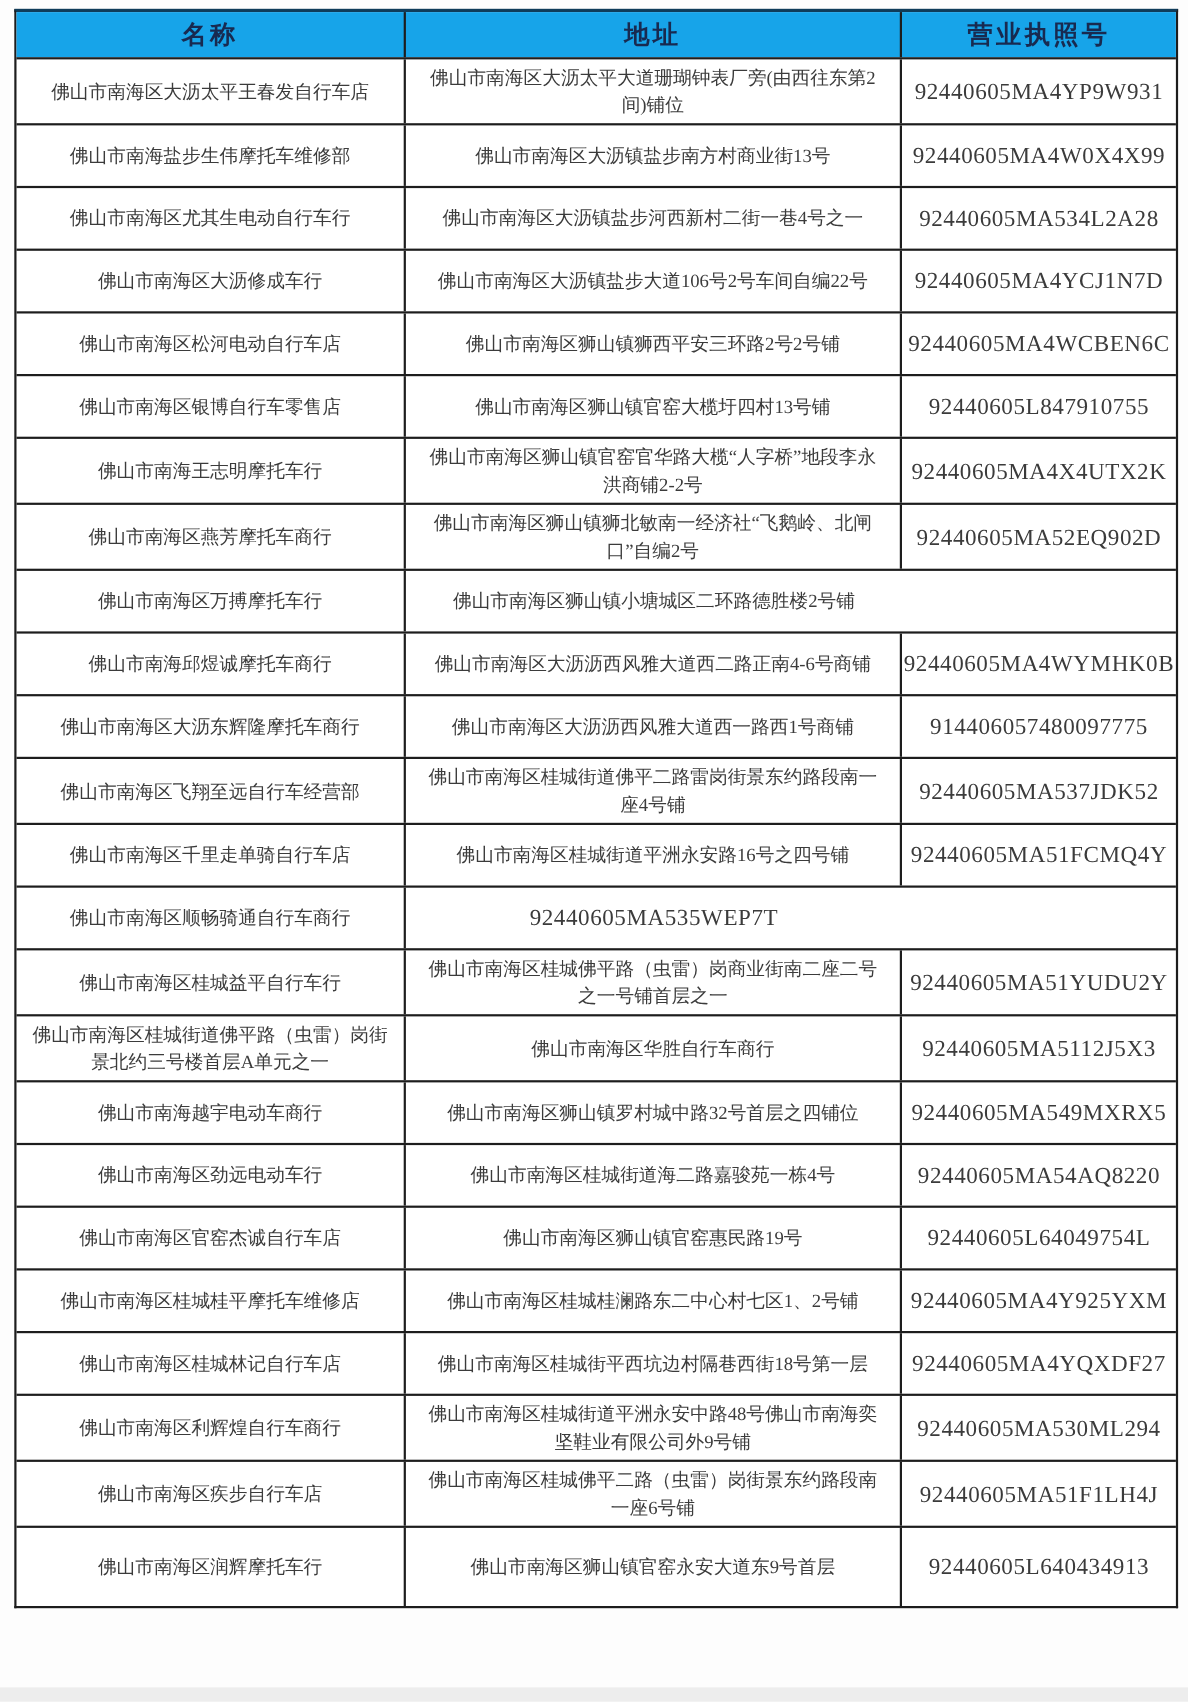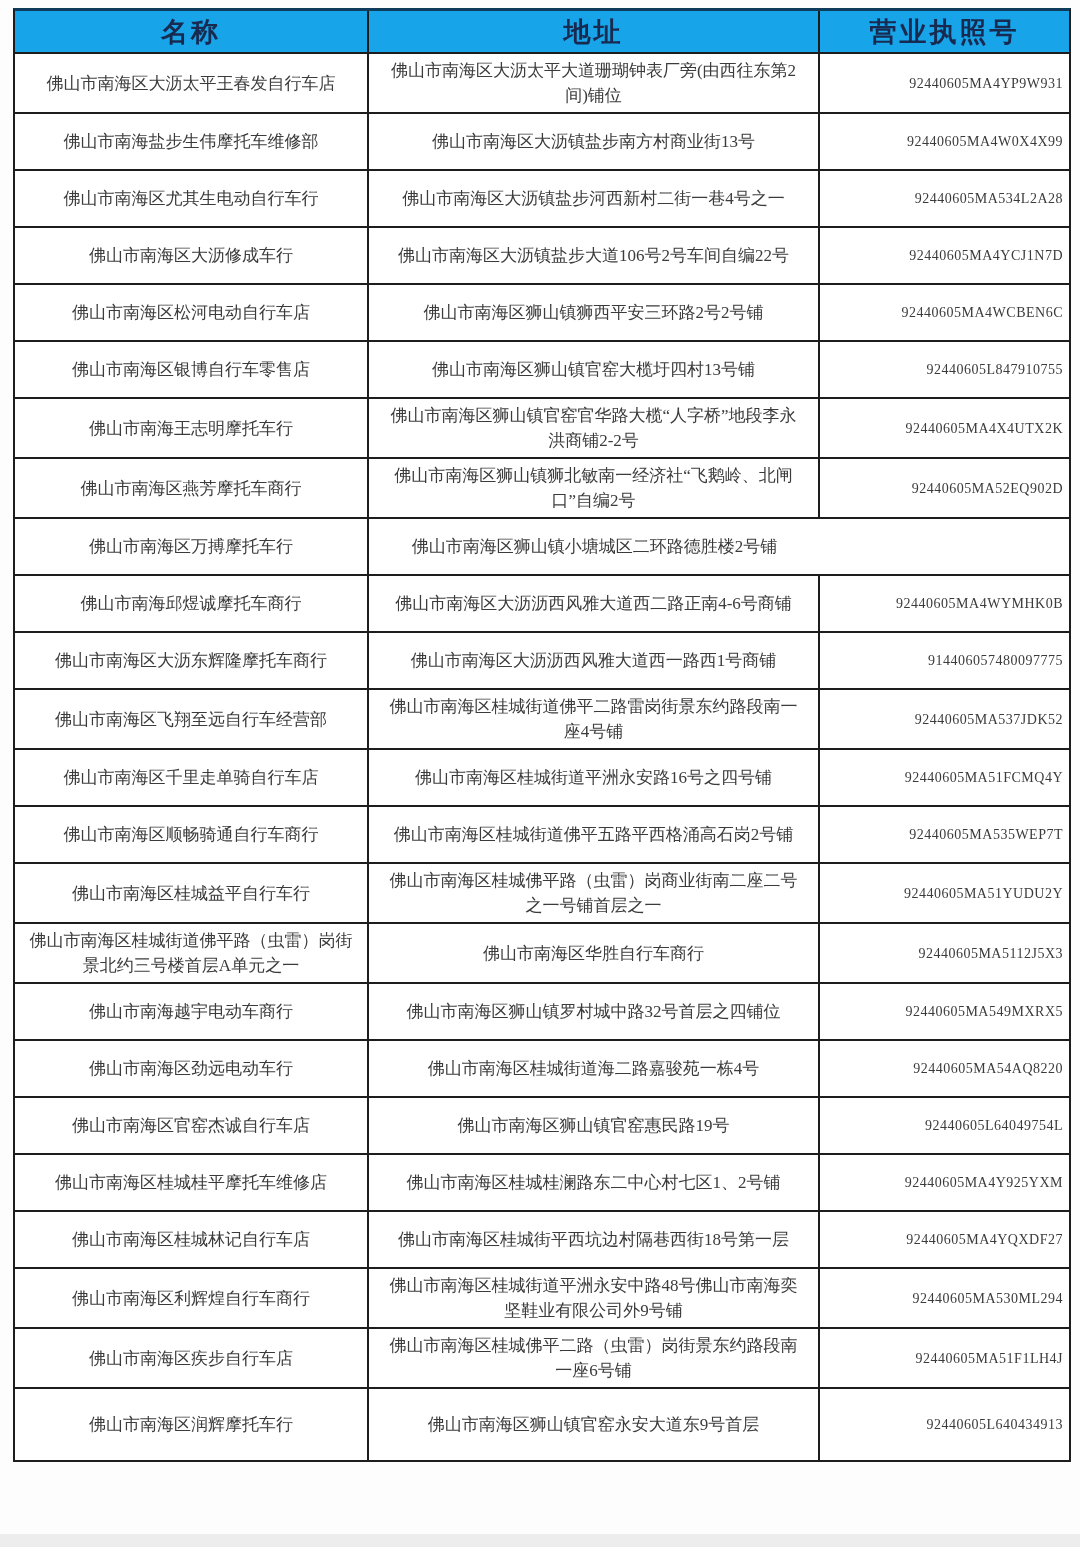--- a/index.html
+++ b/index.html
@@ -14,40 +14,40 @@
     border:2px solid #1d1d1d;
     border-top:3px solid #0f3c5a;
   }
   .thead {
     display:grid; grid-template-columns:354px 451px 249px;
     background:#17a4e9;
   }
   .th {
     display:flex; align-items:center; justify-content:center;
     height:41px; box-sizing:border-box;
-    font-size:27px; font-weight:bold; color:#182a50;
+    font-size:23px; font-weight:bold; color:#182a50;
     letter-spacing:3px;
     border-right:2px solid #1d1d1d;
   }
   .th:last-child { border-right:none;font-family:Liberation Serif, serif; }
   .row {
     display:grid; grid-template-columns:354px 451px 249px;
     border-top:2px solid #1d1d1d;
   }
   .cell {
     position:relative;
     display:flex; align-items:center; justify-content:center;
     text-align:center;
     min-height:55px; box-sizing:border-box;
     padding:4px 14px;
     border-right:2px solid #1d1d1d;
     font-size:17px; color:#3b3b3b; line-height:25px;
   }
   .cell:last-child { border-right:none; }
-  .cell.license { font-size:14px; letter-spacing:0.5px; padding:4px 6px;justify-content:flex-end; }
+  .cell.license { font-size:21px; letter-spacing:0.5px; padding:4px 6px; }
   .row:last-child .cell { min-height:71px; }
   .corner-marker {
     position:absolute; left:1px; top:-1px;
     width:0; height:0;
     border-left:7px solid transparent;
     border-right:7px solid transparent;
     border-top:11px solid #1fa23f;
   }
   .bottom-strip {
     position:absolute; left:0; top:1534px; width:1080px; height:13px;
@@ -201,23 +201,20 @@
           <span>佛山市南海区桂城街道平洲永安路16号之四号铺</span>
         </div>
         <div class="cell license">
           <span>92440605MA51FCMQ4Y</span>
         </div>
       </div>
       <div class="row">
         <div class="cell name">
           <span>佛山市南海区顺畅骑通自行车商行</span>
         </div>
-        <div class="cell address">
-          <span>佛山市南海区桂城街道佛平五路平西格涌高石岗2号铺</span>
-        </div>
         <div class="cell license">
           <span>92440605MA535WEP7T</span>
         </div>
       </div>
       <div class="row">
         <div class="cell name">
           <span>佛山市南海区桂城益平自行车行</span>
         </div>
         <div class="cell address">
           <span>佛山市南海区桂城佛平路（虫雷）岗商业街南二座二号之一号铺首层之一</span>

